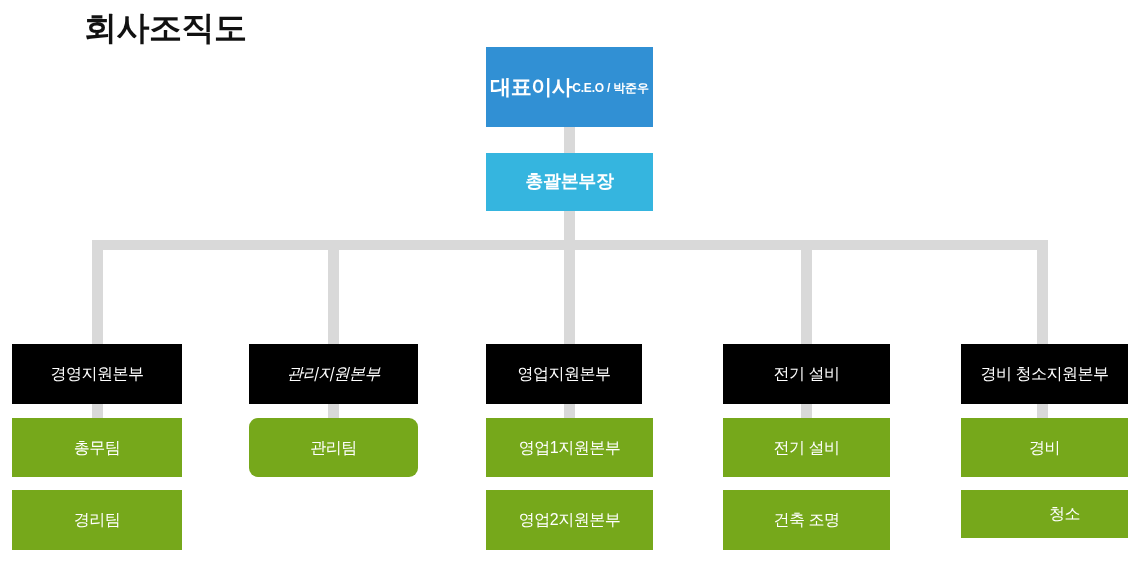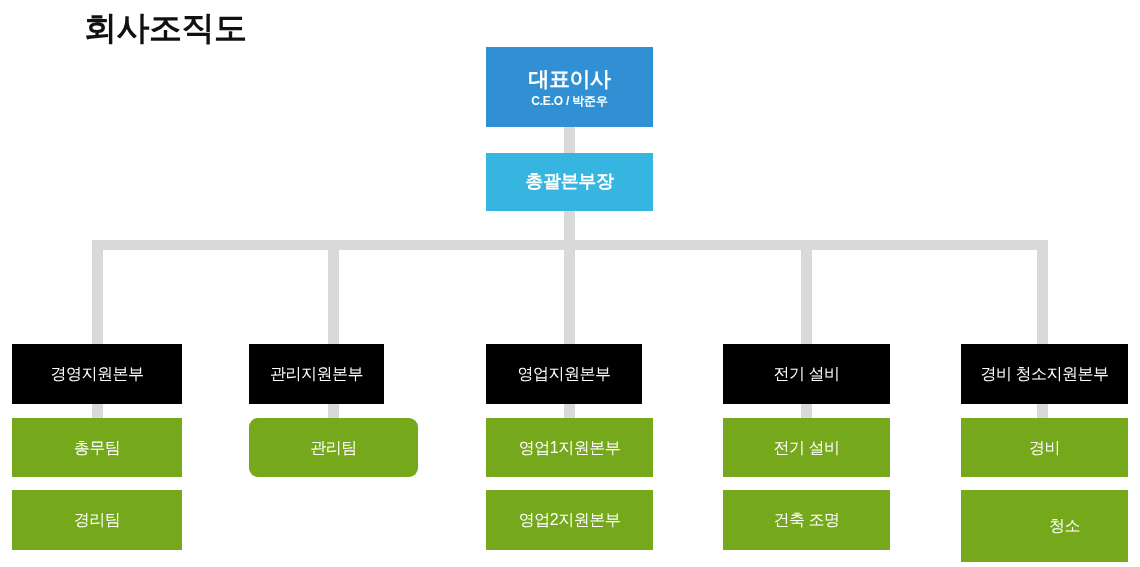--- a/index.html
+++ b/index.html
@@ -36,21 +36,21 @@
   .conn {
     position: absolute;
     background: #d9d9d9;
   }
 
   
   .node {
     position: absolute;
     box-sizing: border-box;
     display: flex;
-    flex-direction: column;
+    flex-direction: row;
     align-items: center;
     justify-content: center;
     color: #ffffff;
     line-height: 1.2;
   }
   .node-ceo {
     background: #3190d4;
   }
   .node-ceo .title-main {
     font-size: 21px;
@@ -119,21 +119,21 @@
   <div class="node node-dept" style="left:12px; top:344px; width:170px; height:60px;">
     <div>경영지원본부</div>
   </div>
   <div class="node node-team" style="left:12px; top:418px; width:170px; height:59px;">
     <div>총무팀</div>
   </div>
   <div class="node node-team" style="left:12px; top:490px; width:170px; height:60px;">
     <div>경리팀</div>
   </div>
 
-  <div class="node node-dept" style="left:249px; top:344px; width:135px; height:60px;">
+  <div class="node node-dept" style="left:249px; top:344px; width:169px; height:60px;font-style:italic;">
     <div>관리지원본부</div>
   </div>
   <div class="node node-team" style="left:249px; top:418px; width:169px; height:59px;border-radius:9px;">
     <div>관리팀</div>
   </div>
 
   <div class="node node-dept" style="left:486px; top:344px; width:156px; height:60px;">
     <div>영업지원본부</div>
   </div>
   <div class="node node-team" style="left:486px; top:418px; width:167px; height:59px;">
@@ -152,17 +152,17 @@
   <div class="node node-team" style="left:723px; top:490px; width:167px; height:60px;">
     <div>건축 조명</div>
   </div>
 
   <div class="node node-dept" style="left:961px; top:344px; width:167px; height:60px;">
     <div>경비 청소지원본부</div>
   </div>
   <div class="node node-team" style="left:961px; top:418px; width:167px; height:59px;">
     <div>경비</div>
   </div>
-  <div class="node node-team" style="left:961px; top:490px; width:167px; height:72px;padding-left:40px;">
+  <div class="node node-team" style="left:961px; top:490px; width:167px; height:48px;padding-left:40px;">
     <div>청소</div>
   </div>
 
 </div>
 
 </body></html>

